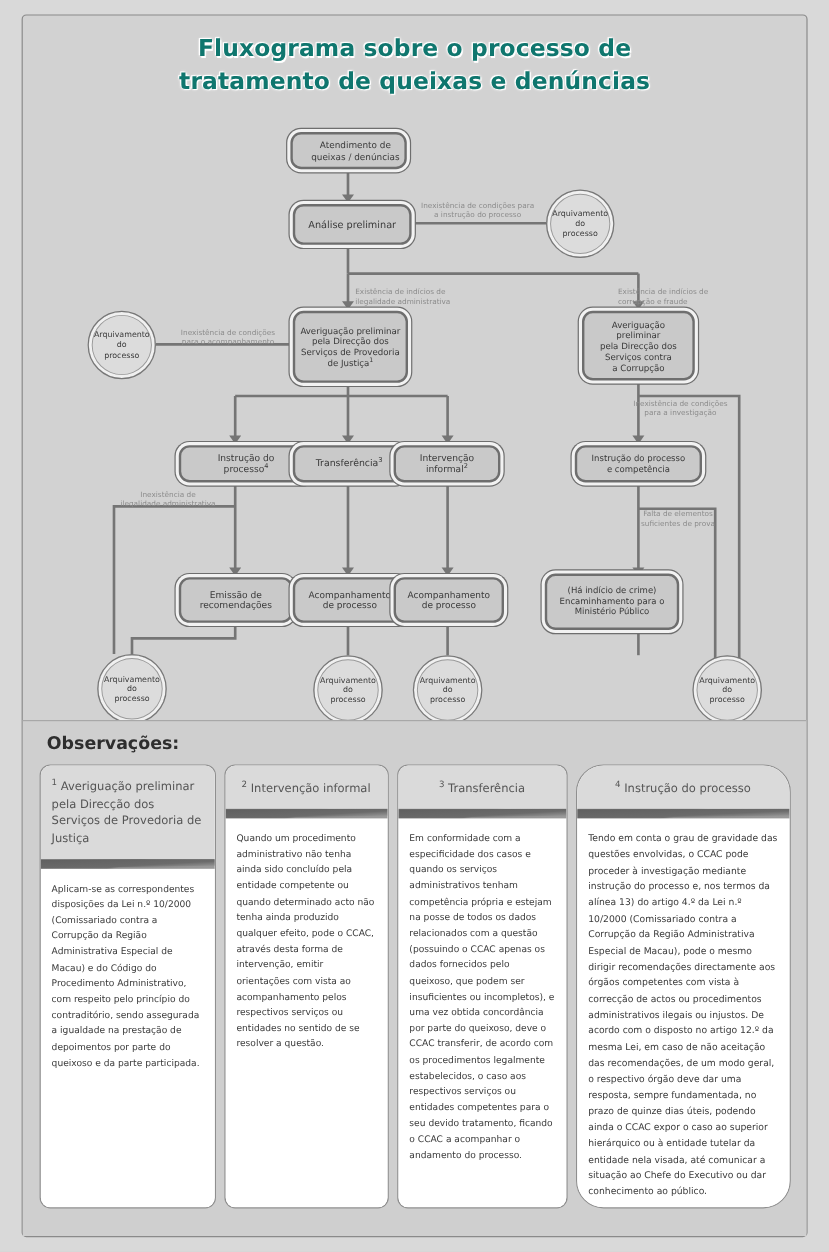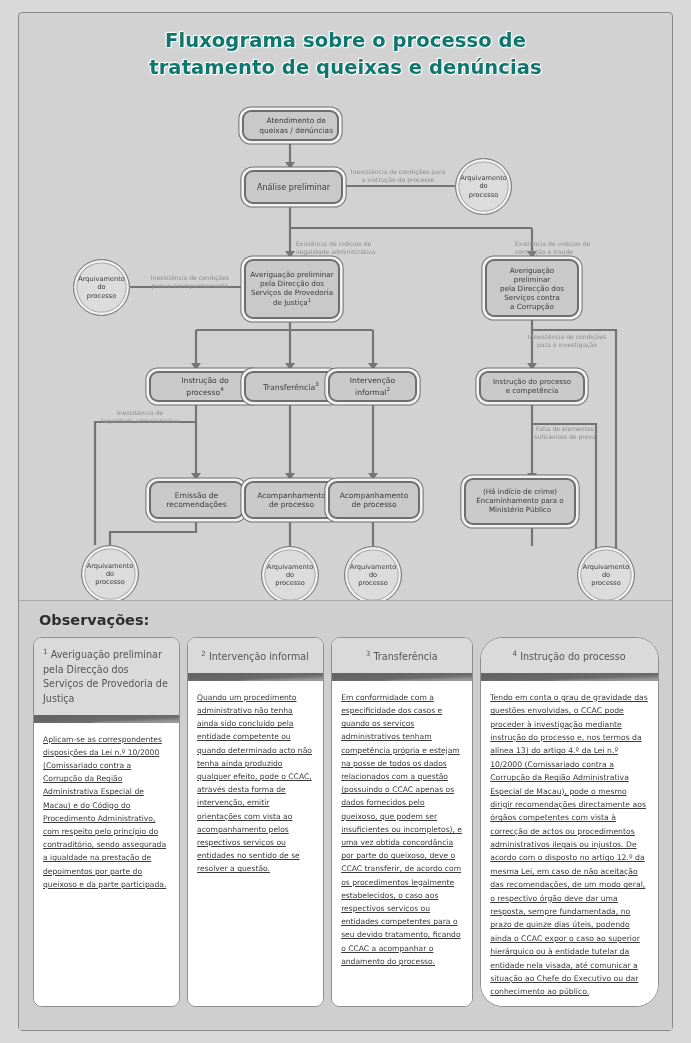--- a/index.html
+++ b/index.html
@@ -135,21 +135,20 @@
     background: linear-gradient(to right bottom, #5f5f5f 0%, #6b6b6b 60%, #aaaaaa 100%);
     clip-path: polygon(0 12%, 100% 0, 100% 75%, 0 100%);
   }
   .card-body {
     flex: 1;
     background: #ffffff;
     font-size: 7.6px;
     line-height: 1.74;
     color: #3a3a3a;
     padding: 10px 9px 2px 9px;
-    text-decoration: underline;
   }
   .card.c4 .card-body { font-size: 7.7px; }
 </style>
 </head>
 <body>
 
 <div id="page">
 
   <div class="outer-frame"></div>
 
@@ -341,21 +340,21 @@
       </span>
     </div>
 
     <div class="node" style="left:310px; top:469px; width:92px; height:38px; font-size:7.5px;">
       <span>
         <span class="lbl">Acompanhamento</span>
         <span class="lbl">de processo</span>
       </span>
     </div>
 
-    <div class="node" style="left:446px; top:466px; width:112px; height:47px; font-size:7.1px;">
+    <div class="node" style="left:436px; top:466px; width:112px; height:47px; font-size:7.1px;">
       <span>
         <span class="lbl">(Há indício de crime)</span>
         <span class="lbl">Encaminhamento para o</span>
         <span class="lbl">Ministério Público</span>
       </span>
     </div>
 
     <div class="circ" style="left:63px; top:533px; width:58px; height:58px; font-size:6.6px;">
       <span>
         Arquivamento<br>do<br>processo

